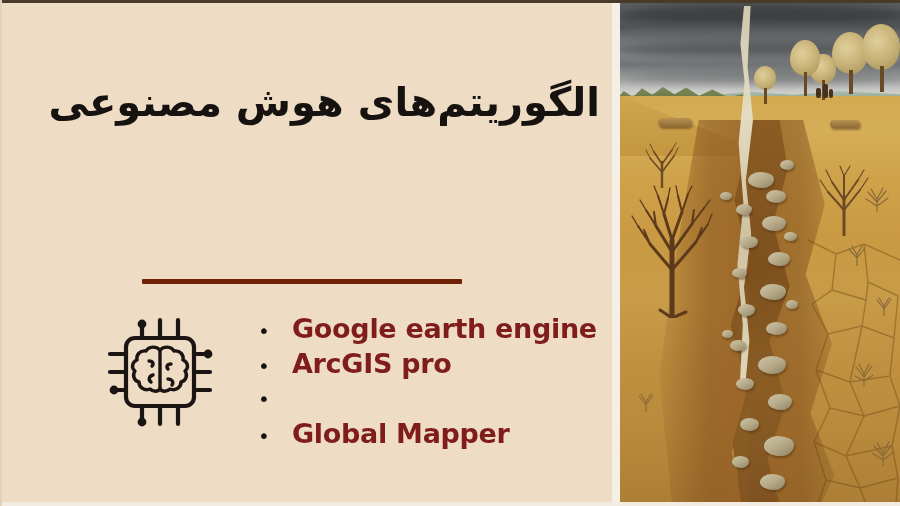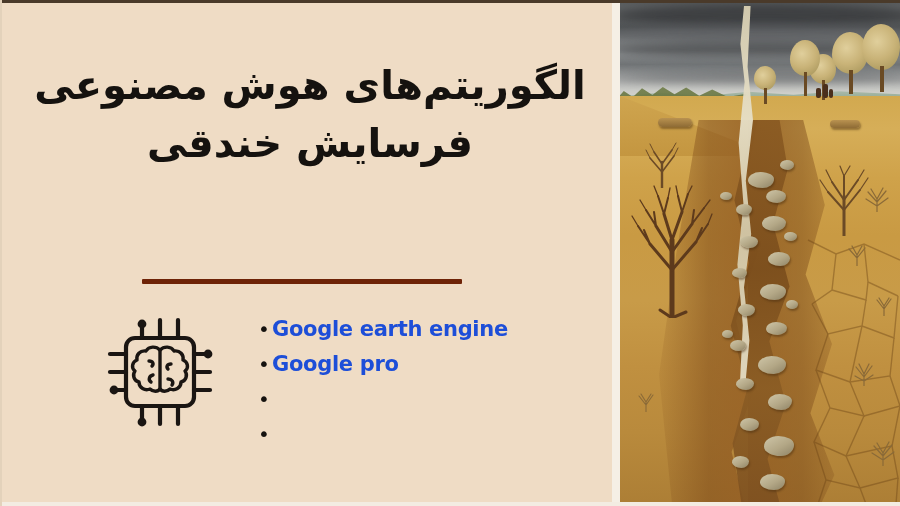--- a/index.html
+++ b/index.html
@@ -38,23 +38,22 @@
   .left-panel {
     position: absolute;
     left: 0; top: 0;
     width: 620px; height: 506px;
     background: #efdcc5;
     z-index: 10;
   }
 
   .title-block {
     position: absolute;
-    left: 20px; top: 56px;
+    left: 20px; top: 73px;
     width: 580px;
-    text-align: center;
     direction: rtl;
   }
   .title-line {
     font-family: "DejaVu Sans", "Liberation Sans", sans-serif;
     font-weight: bold;
     font-size: 40px;
     line-height: 1.45;
     color: #15120f;
     letter-spacing: -0.5px;
     white-space: nowrap;
@@ -91,25 +90,26 @@
   .bullet-dot {
     width: 14px;
     flex: 0 0 14px;
     color: #15120f;
     font-size: 20px;
     line-height: 26px;
   }
   .bullet-label {
     font-family: "DejaVu Sans", "Liberation Sans", sans-serif;
     font-weight: bold;
-    font-size: 21px;
+    font-size: 27px;
     line-height: 26px;
-    color: #1d4ed8;
+    color: #7f1d1d;
     letter-spacing: -0.3px;
     white-space: nowrap;
+    margin-left: 20px;
   }
 
   
   .photo-panel {
     position: absolute;
     left: 620px; top: 0;
     width: 280px; height: 506px;
     overflow: hidden;
     z-index: 20;
     background: #c8a25c;
@@ -240,21 +240,20 @@
 </style>
 </head>
 <body>
 
 <div id="slide">
 
   <div class="left-panel">
 
     <div class="title-block">
       <div class="title-line">الگوریتم‌های هوش مصنوعی</div>
-      <div class="title-line">فرسایش خندقی</div>
     </div>
 
     <div class="divider"></div>
 
     <div class="ai-icon">
       <svg viewBox="0 0 112 118" xmlns="http://www.w3.org/2000/svg">
         <g fill="none" stroke="#1a1512" stroke-width="4.2" stroke-linecap="round" stroke-linejoin="round">
 
           <rect x="22" y="26" width="68" height="68" rx="9" ry="9"></rect>
 
@@ -305,27 +304,28 @@
       </svg>
     </div>
 
     <div class="bullets">
       <div class="bullet-item">
         <span class="bullet-dot">•</span>
         <span class="bullet-label">Google earth engine</span>
       </div>
       <div class="bullet-item">
         <span class="bullet-dot">•</span>
-        <span class="bullet-label">Google pro</span>
+        <span class="bullet-label">ArcGIS pro</span>
       </div>
       <div class="bullet-item">
         <span class="bullet-dot">•</span>
       </div>
       <div class="bullet-item">
         <span class="bullet-dot">•</span>
+        <span class="bullet-label">Global Mapper</span>
       </div>
     </div>
   </div>
 
   <div class="photo-gap"></div>
 
   <div class="photo-panel">
 
     <div class="sky">
       <div class="cloud-band cb1"></div>

